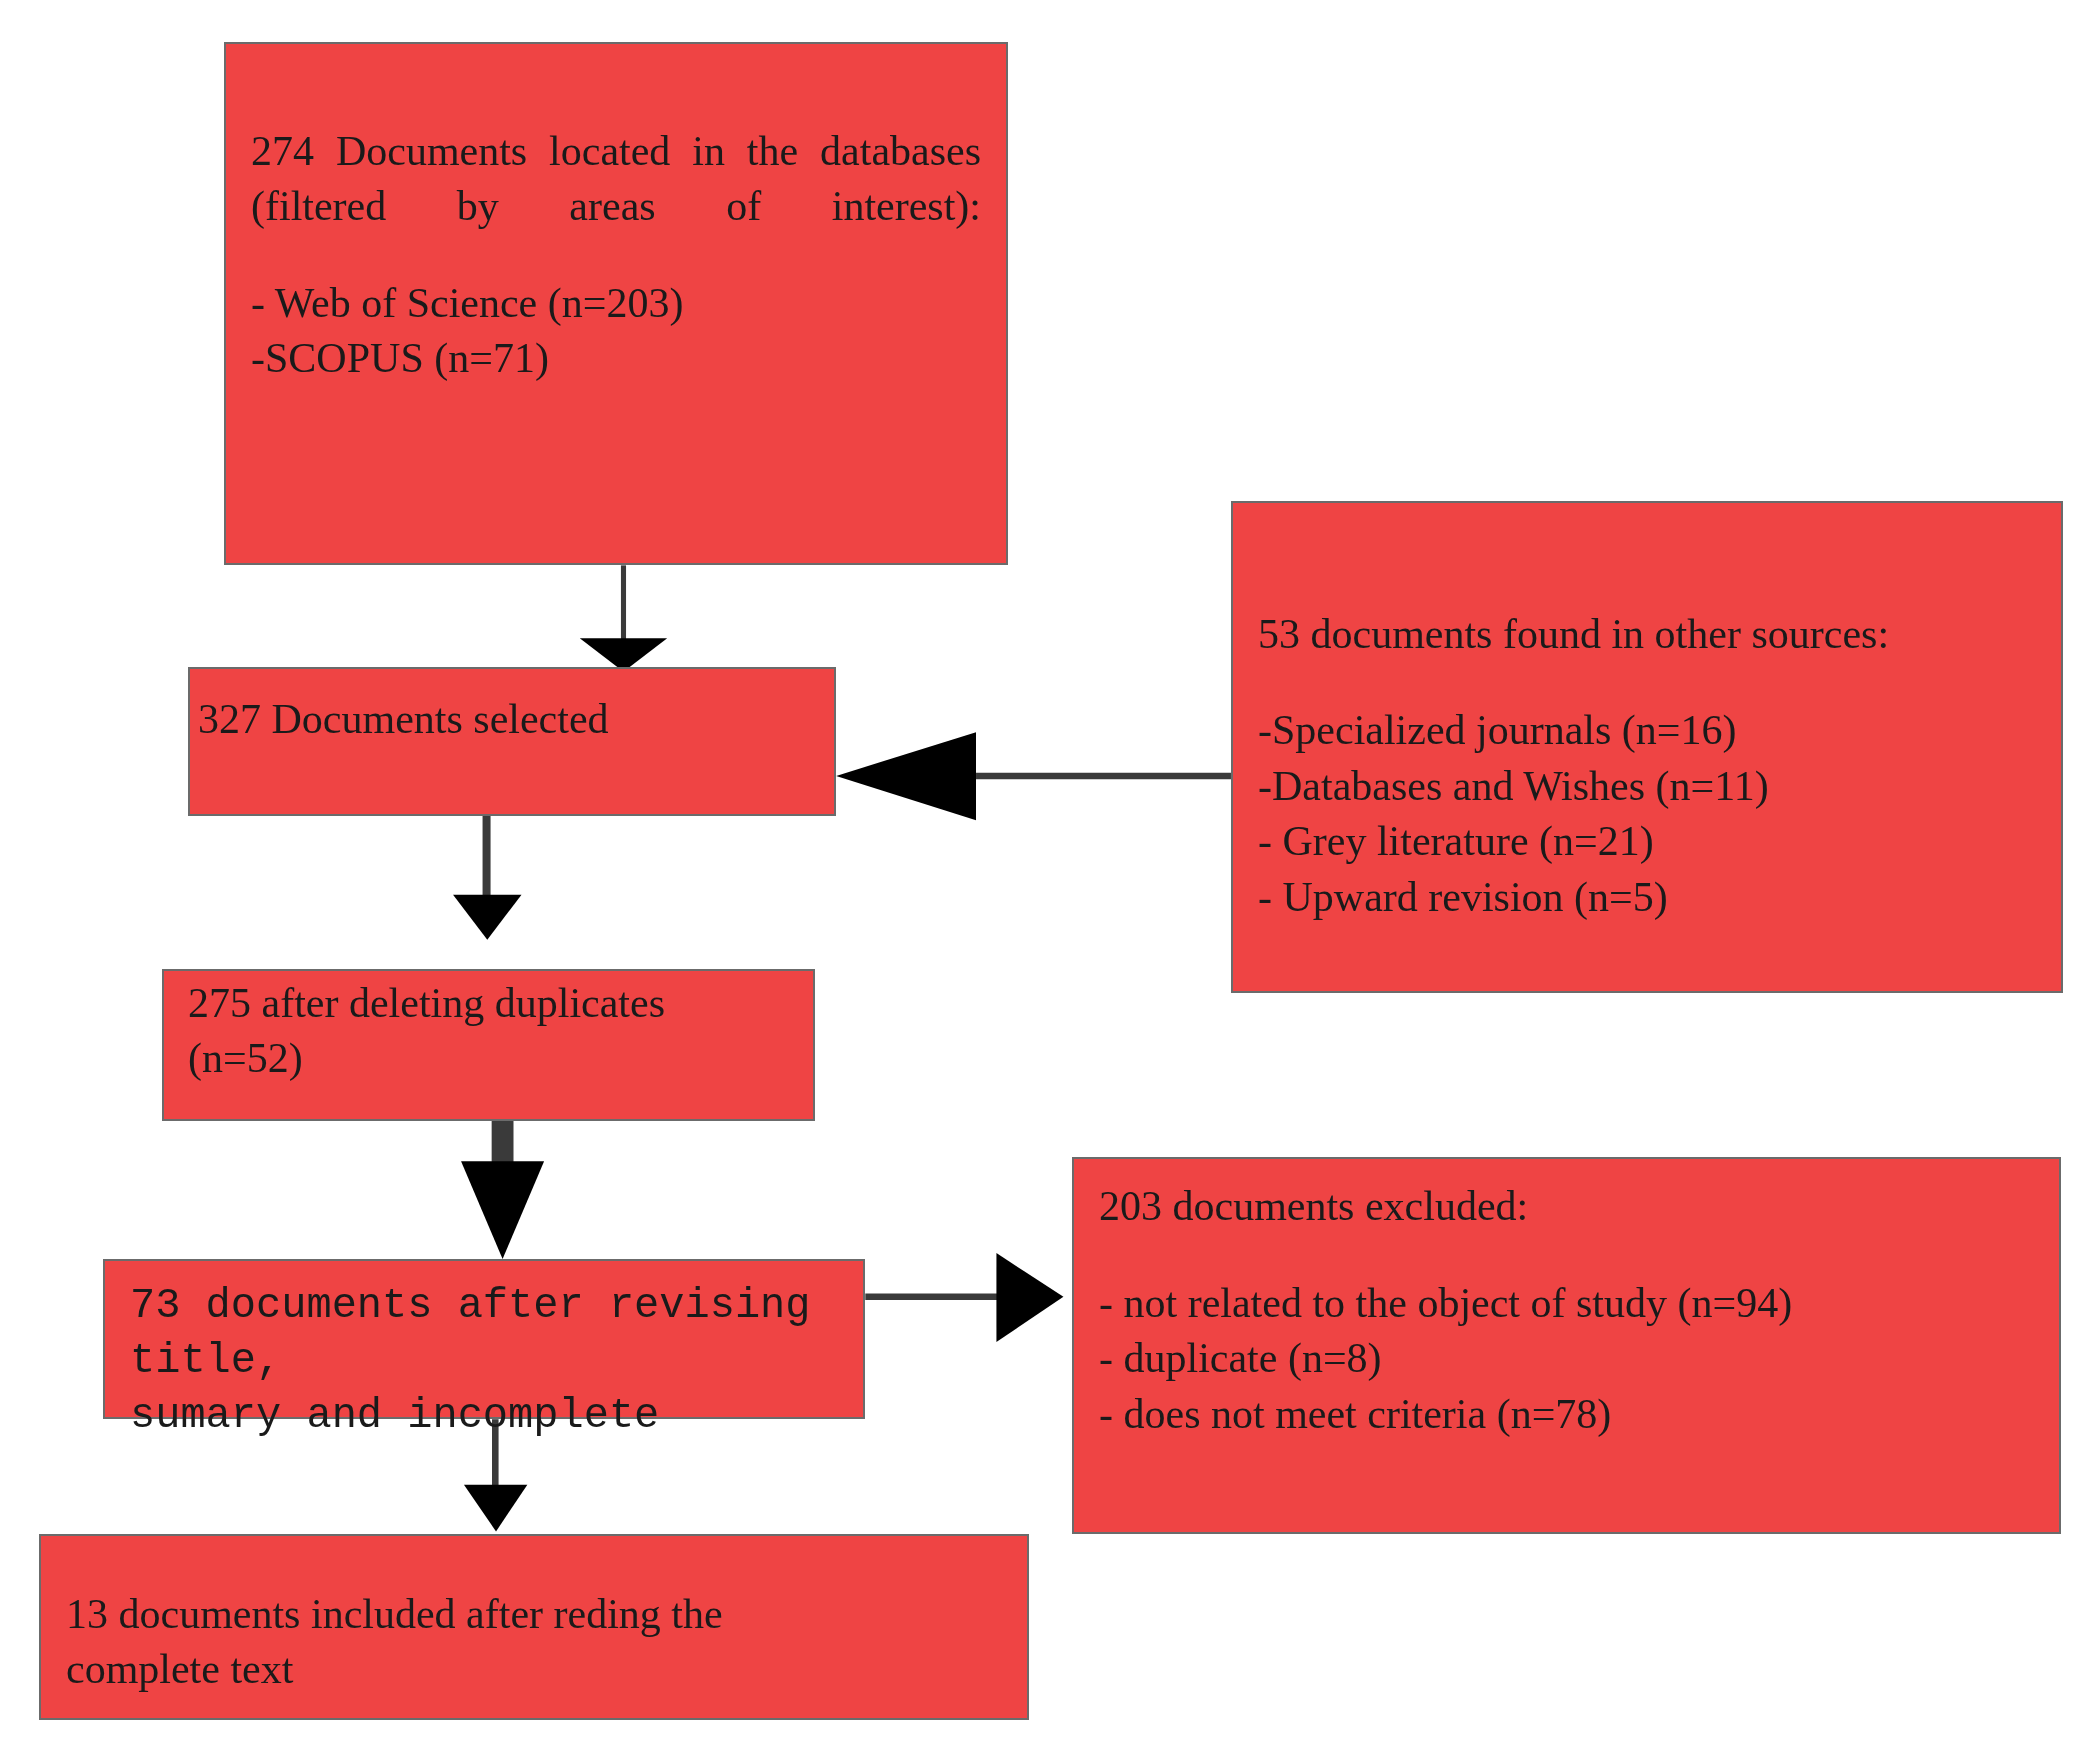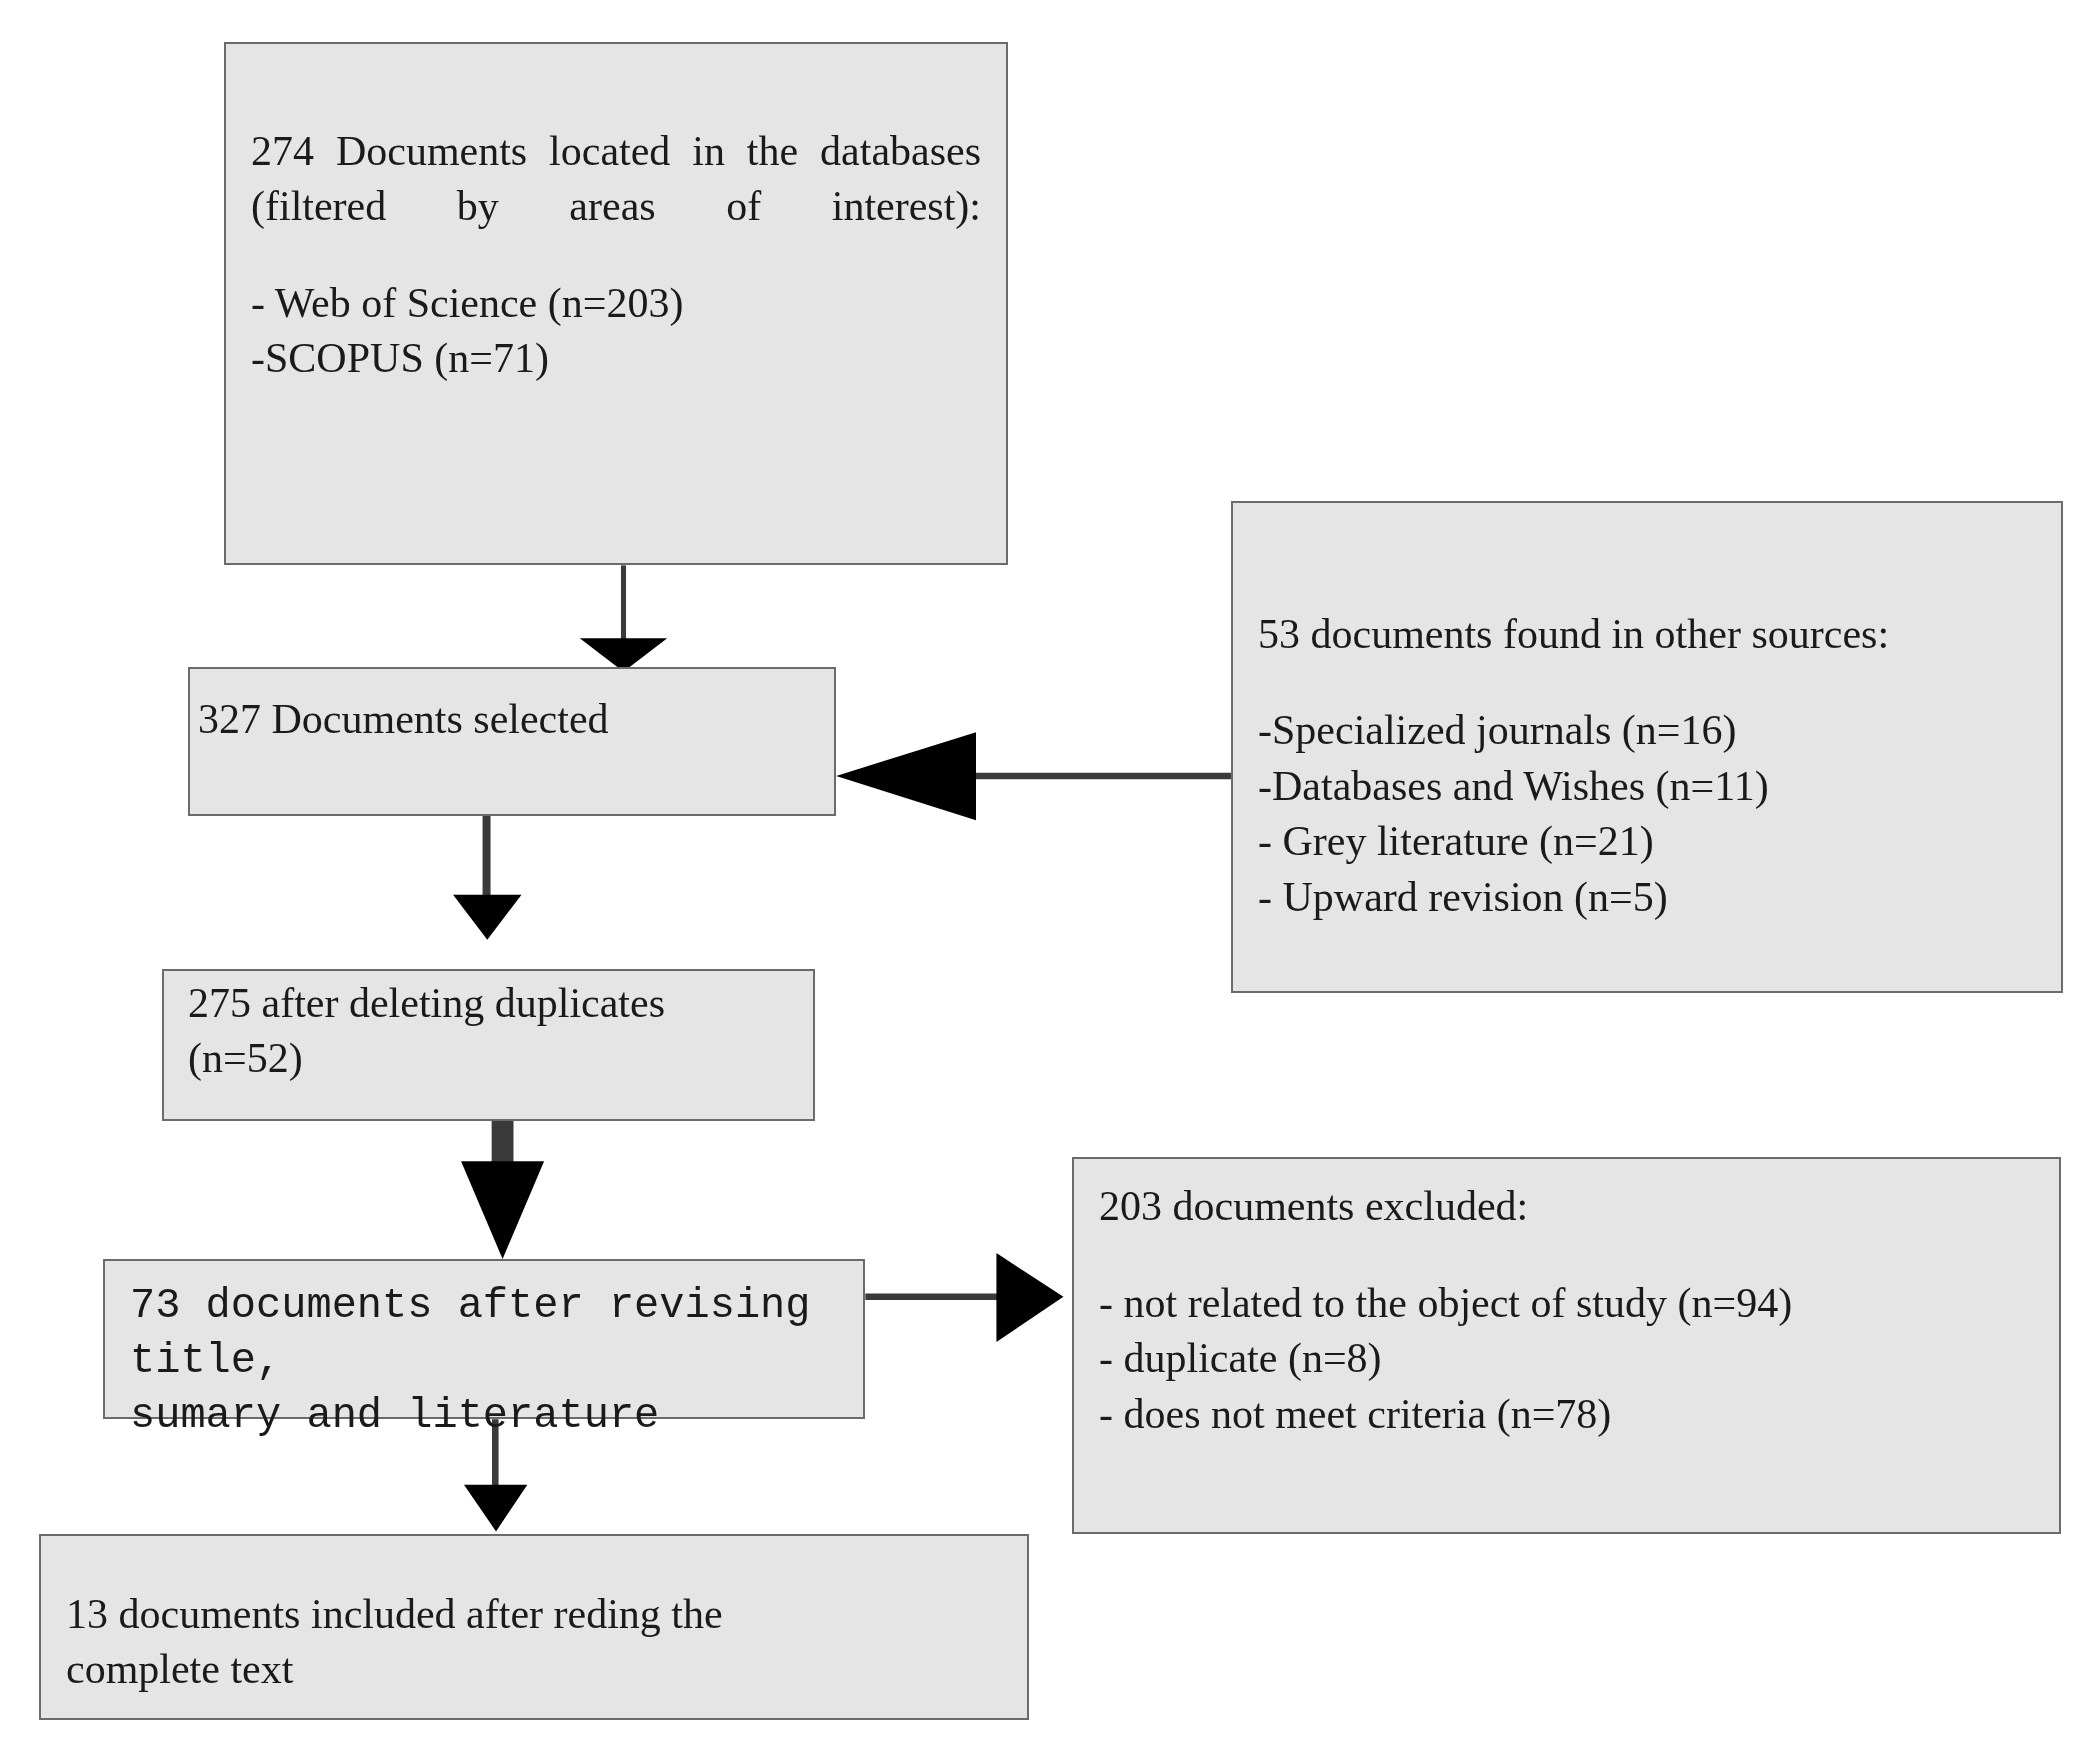--- a/index.html
+++ b/index.html
@@ -13,21 +13,21 @@
     width: 2097px;
     height: 1758px;
     background: #ffffff;
     overflow: hidden;
     font-family: "Liberation Serif", "DejaVu Serif", serif;
     color: #1a1a1a;
   }
   .node {
     position: absolute;
     box-sizing: border-box;
-    background: #e5e5e5;
+    background: #ef4444;
     border: 2.9px solid #6b6b6b;
   }
   .node .body {
     position: absolute;
     left: 0;
     right: 0;
     padding: 0 25px;
   }
   .line {
     font-size: 42px;
@@ -125,21 +125,21 @@
   <div class="node" style="left:162px; top:969px; width:653px; height:152px;">
     <div class="body" style="top:5px;padding-left:24px;">
       <div class="line">275 after deleting duplicates</div>
       <div class="line">(n=52)</div>
     </div>
   </div>
 
   <div class="node" style="left:103px; top:1259px; width:762px; height:160px;font-family:Liberation Mono, monospace;">
     <div class="body" style="top:17.5px;">
       <div class="line">73 documents after revising title,</div>
-      <div class="line">sumary and literature</div>
+      <div class="line">sumary and incomplete</div>
     </div>
   </div>
 
   <div class="node" style="left:1072px; top:1157px; width:989px; height:377px;">
     <div class="body" style="top:20.4px;">
       <div class="line">203 documents excluded:</div>
       <div class="spacer"></div>
       <div class="line">- not related to the object of study (n=94)</div>
       <div class="line">- duplicate (n=8)</div>
       <div class="line">- does not meet criteria (n=78)</div>

